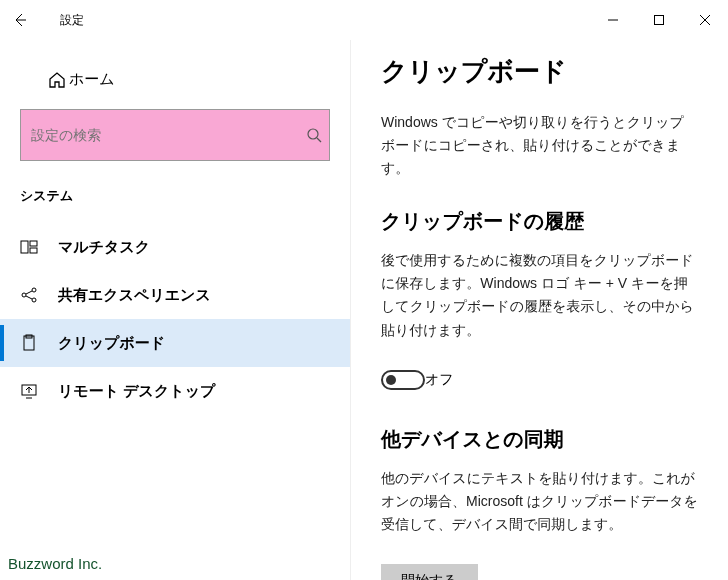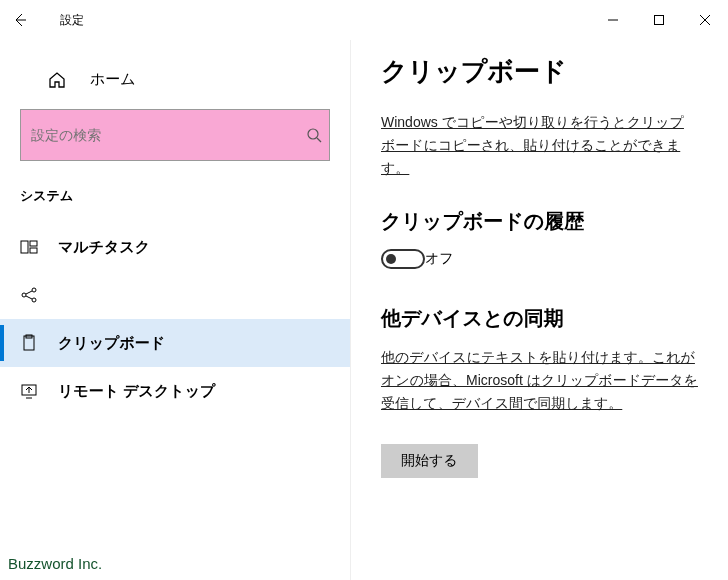--- a/index.html
+++ b/index.html
@@ -5,35 +5,35 @@
     * { margin: 0; padding: 0; box-sizing: border-box; font-family: "Yu Gothic UI", "Meiryo", sans-serif; }
     body { width: 728px; height: 580px; background: #fff; overflow: hidden; position: relative; }
     .window { display: flex; flex-direction: column; width: 100%; height: 100%; }
     .titlebar { display: flex; align-items: center; height: 40px; }
     .back-btn { width: 40px; height: 40px; display: flex; align-items: center; justify-content: center; cursor: pointer; }
     .title { font-size: 12px; margin-left: 20px; }
     .win-controls { margin-left: auto; display: flex; }
     .win-btn { width: 46px; height: 32px; display: flex; align-items: center; justify-content: center; cursor: pointer; }
     .body { display: flex; flex: 1; min-height: 0; }
     .sidebar { width: 350px; padding: 20px 0 0 0; display: flex; flex-direction: column; }
-    .home-row { display: flex; align-items: center; padding: 10px 20px 20px 48px; gap: 24px; cursor: pointer; }
+    .home-row { display: flex; align-items: center; padding: 10px 20px 20px 48px; gap: 3px; cursor: pointer; }
     .home-row .lbl { font-size: 15px; }
     .search-wrap { margin: 0 20px 16px 20px; }
     .search { width: 100%; height: 52px; border: 1px solid #999; padding: 0 32px 0 10px; font-size: 14px; color: #555; background: #f9a8d4; position: relative; }
     .search-box { position: relative; }
     .search-icon { position: absolute; right: 8px; top: 50%; transform: translateY(-50%); pointer-events: none; }
     .section-label { padding: 10px 20px 18px 20px; font-size: 13px; font-weight: bold; }
     .nav { list-style: none; font-weight: bold; }
     .nav-item { display: flex; align-items: center; height: 48px; padding-left: 20px; gap: 20px; cursor: pointer; font-size: 15px; position: relative; }
     .nav-item.sel { background: #dbeaf9; }
     .nav-item.sel::before { content: ""; position: absolute; left: 0; top: 6px; bottom: 6px; width: 4px; background: #0078d4; }
     .nav-icon { width: 18px; display: flex; align-items: center; justify-content: center; }
     .content { flex: 1; padding: 14px 30px 0 30px; overflow-y: auto; border-left: 1px solid #eee; }
     .content h1 { font-size: 26px; font-weight: 600; margin-bottom: 22px; }
-    .content p { font-size: 14px; line-height: 1.65; margin-bottom: 28px; color: #222; text-decoration: underline; }
+    .content p { font-size: 14px; line-height: 1.65; margin-bottom: 28px; color: #222; }
     .content h2 { font-size: 20px; font-weight: 700; margin-bottom: 14px; }
     .toggle-row { display: flex; align-items: center; margin-bottom: 36px; }
     .toggle { width: 44px; height: 20px; border: 2px solid #333; border-radius: 20px; position: relative; cursor: pointer; }
     .toggle::after { content: ""; position: absolute; left: 3px; top: 50%; transform: translateY(-50%); width: 10px; height: 10px; background: #333; border-radius: 50%; }
     .toggle-label { font-size: 14px; }
     .btn { display: inline-block; background: #ccc; border: none; padding: 8px 20px; font-size: 14px; cursor: pointer; margin-bottom: 20px; }
     .watermark { position: absolute; left: 8px; bottom: 8px; color: #14532d; font-size: 15px; pointer-events: none; }
   </style>
 </head>
 <body>
@@ -99,20 +99,21 @@
         <li class="nav-item">
           <span class="nav-icon">
               <svg width="18" height="18" viewBox="0 0 18 18">
                 <circle cx="4" cy="9" r="2" stroke="#000" fill="none"></circle>
                 <circle cx="14" cy="4" r="2" stroke="#000" fill="none"></circle>
                 <circle cx="14" cy="14" r="2" stroke="#000" fill="none"></circle>
                 <line x1="6" y1="8" x2="12" y2="5" stroke="#000"></line>
                 <line x1="6" y1="10" x2="12" y2="13" stroke="#000"></line>
               </svg>
             </span>
+          <span>共有エクスペリエンス</span>
         </li>
         <li class="nav-item sel">
           <span class="nav-icon">
               <svg width="18" height="18" viewBox="0 0 18 18">
                 <rect x="4" y="2" width="10" height="14" stroke="#000" fill="none"></rect>
                 <rect x="6" y="1" width="6" height="3" stroke="#000" fill="none"></rect>
               </svg>
             </span>
           <span>クリップボード</span>
         </li>
@@ -127,20 +128,21 @@
           <span>リモート デスクトップ</span>
         </li>
       </ul>
     </div>
 
     <div class="content">
       <h1>クリップボード</h1>
       <p>Windows でコピーや切り取りを行うとクリップボードにコピーされ、貼り付けることができます。</p>
 
       <h2>クリップボードの履歴</h2>
+      <p>後で使用するために複数の項目をクリップボードに保存します。Windows ロゴ キー + V キーを押してクリップボードの履歴を表示し、その中から貼り付けます。</p>
       <div class="toggle-row">
         <div class="toggle"></div>
         <span class="toggle-label">オフ</span>
       </div>
 
       <h2>他デバイスとの同期</h2>
       <p>他のデバイスにテキストを貼り付けます。これがオンの場合、Microsoft はクリップボードデータを受信して、デバイス間で同期します。</p>
       <button class="btn">開始する</button>
       <br>
       

